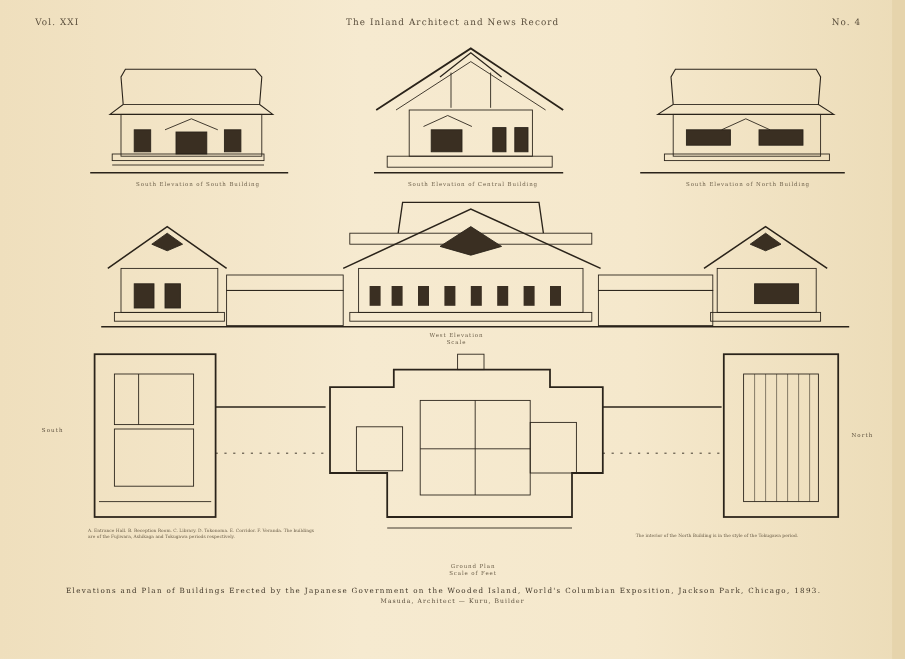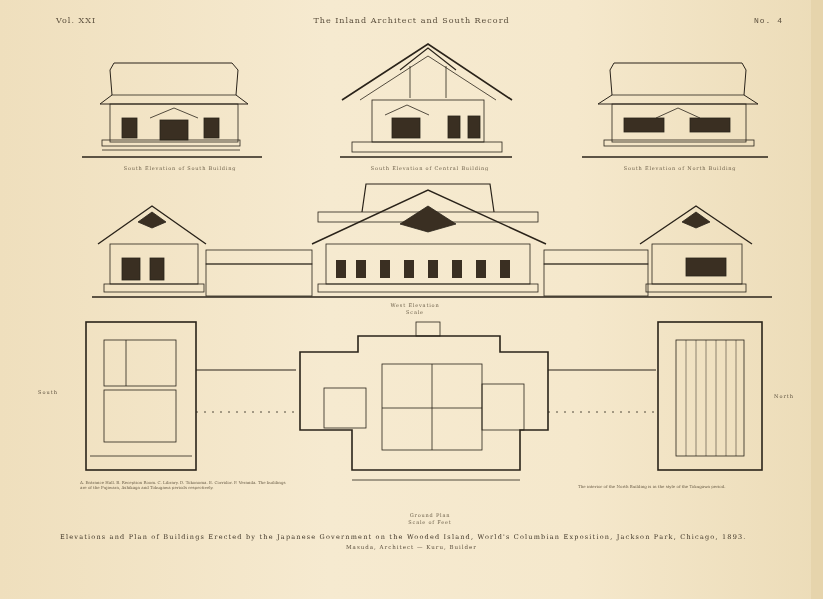--- a/index.html
+++ b/index.html
@@ -1,37 +1,37 @@
 <!DOCTYPE html>
 <html><head>
 <meta charset="utf-8">
 <style>
   html,body{margin:0;padding:0;}
   body{width:823px;height:599px;background:#f2e6c8;overflow:hidden;position:relative;font-family:"DejaVu Serif",serif;color:#2a231a;}
   .page{position:absolute;left:0;top:0;width:823px;height:599px;background:linear-gradient(90deg,#efdfbd 0%,#f6ead0 40%,#f5e8cc 70%,#ecdcb8 100%);}
   .edge-r{position:absolute;right:0;top:0;width:12px;height:599px;background:#e6d4ac;}
   .hdr{position:absolute;top:16px;font-size:8px;letter-spacing:1px;color:#5a4e3c;}
-  .hdr-left{left:56px;text-align:center;}
+  .hdr-left{left:32px;text-align:center;}
   .hdr-center{left:0;width:823px;text-align:center;}
-  .hdr-right{right:40px;font-family:Liberation Mono, monospace;}
+  .hdr-right{right:40px;}
   .cap{position:absolute;font-size:5px;letter-spacing:0.8px;color:#6b5e48;text-align:center;white-space:nowrap;}
   svg{position:absolute;left:0;top:0;}
   .title{position:absolute;left:60px;width:703px;top:533px;text-align:left;font-size:6.5px;letter-spacing:1.2px;color:#3e3426;white-space:nowrap;}
   .subtitle{position:absolute;left:0;width:823px;top:544px;text-align:center;font-size:5.5px;letter-spacing:1px;color:#5a4e3c;}
   .note{position:absolute;font-size:4px;line-height:5px;color:#6b5e48;}
   .side{position:absolute;font-size:5px;color:#5a4e3c;letter-spacing:1px;}
 </style>
 </head>
 <body>
 
 <div class="page"></div>
 <div class="edge-r"></div>
 
 <div class="hdr hdr-left">Vol. XXI</div>
-<div class="hdr hdr-center">The Inland Architect and South Record</div>
+<div class="hdr hdr-center">The Inland Architect and News Record</div>
 <div class="hdr hdr-right">No. 4</div>
 
 <svg width="823" height="599" viewBox="0 0 823 599" stroke="#2a231a" fill="none" stroke-width="0.8">
 
   <g>
     <line x1="82" y1="157" x2="262" y2="157" stroke-width="1.4"></line>
     <path d="M114 63 L232 63 L238 70 L236 95 L248 104 L100 104 L112 95 L110 70 Z" stroke-width="1"></path>
     <line x1="112" y1="95" x2="236" y2="95"></line>
     <rect x="110" y="104" width="128" height="38"></rect>
     <rect x="122" y="118" width="15" height="20" fill="#3a2f22"></rect>

